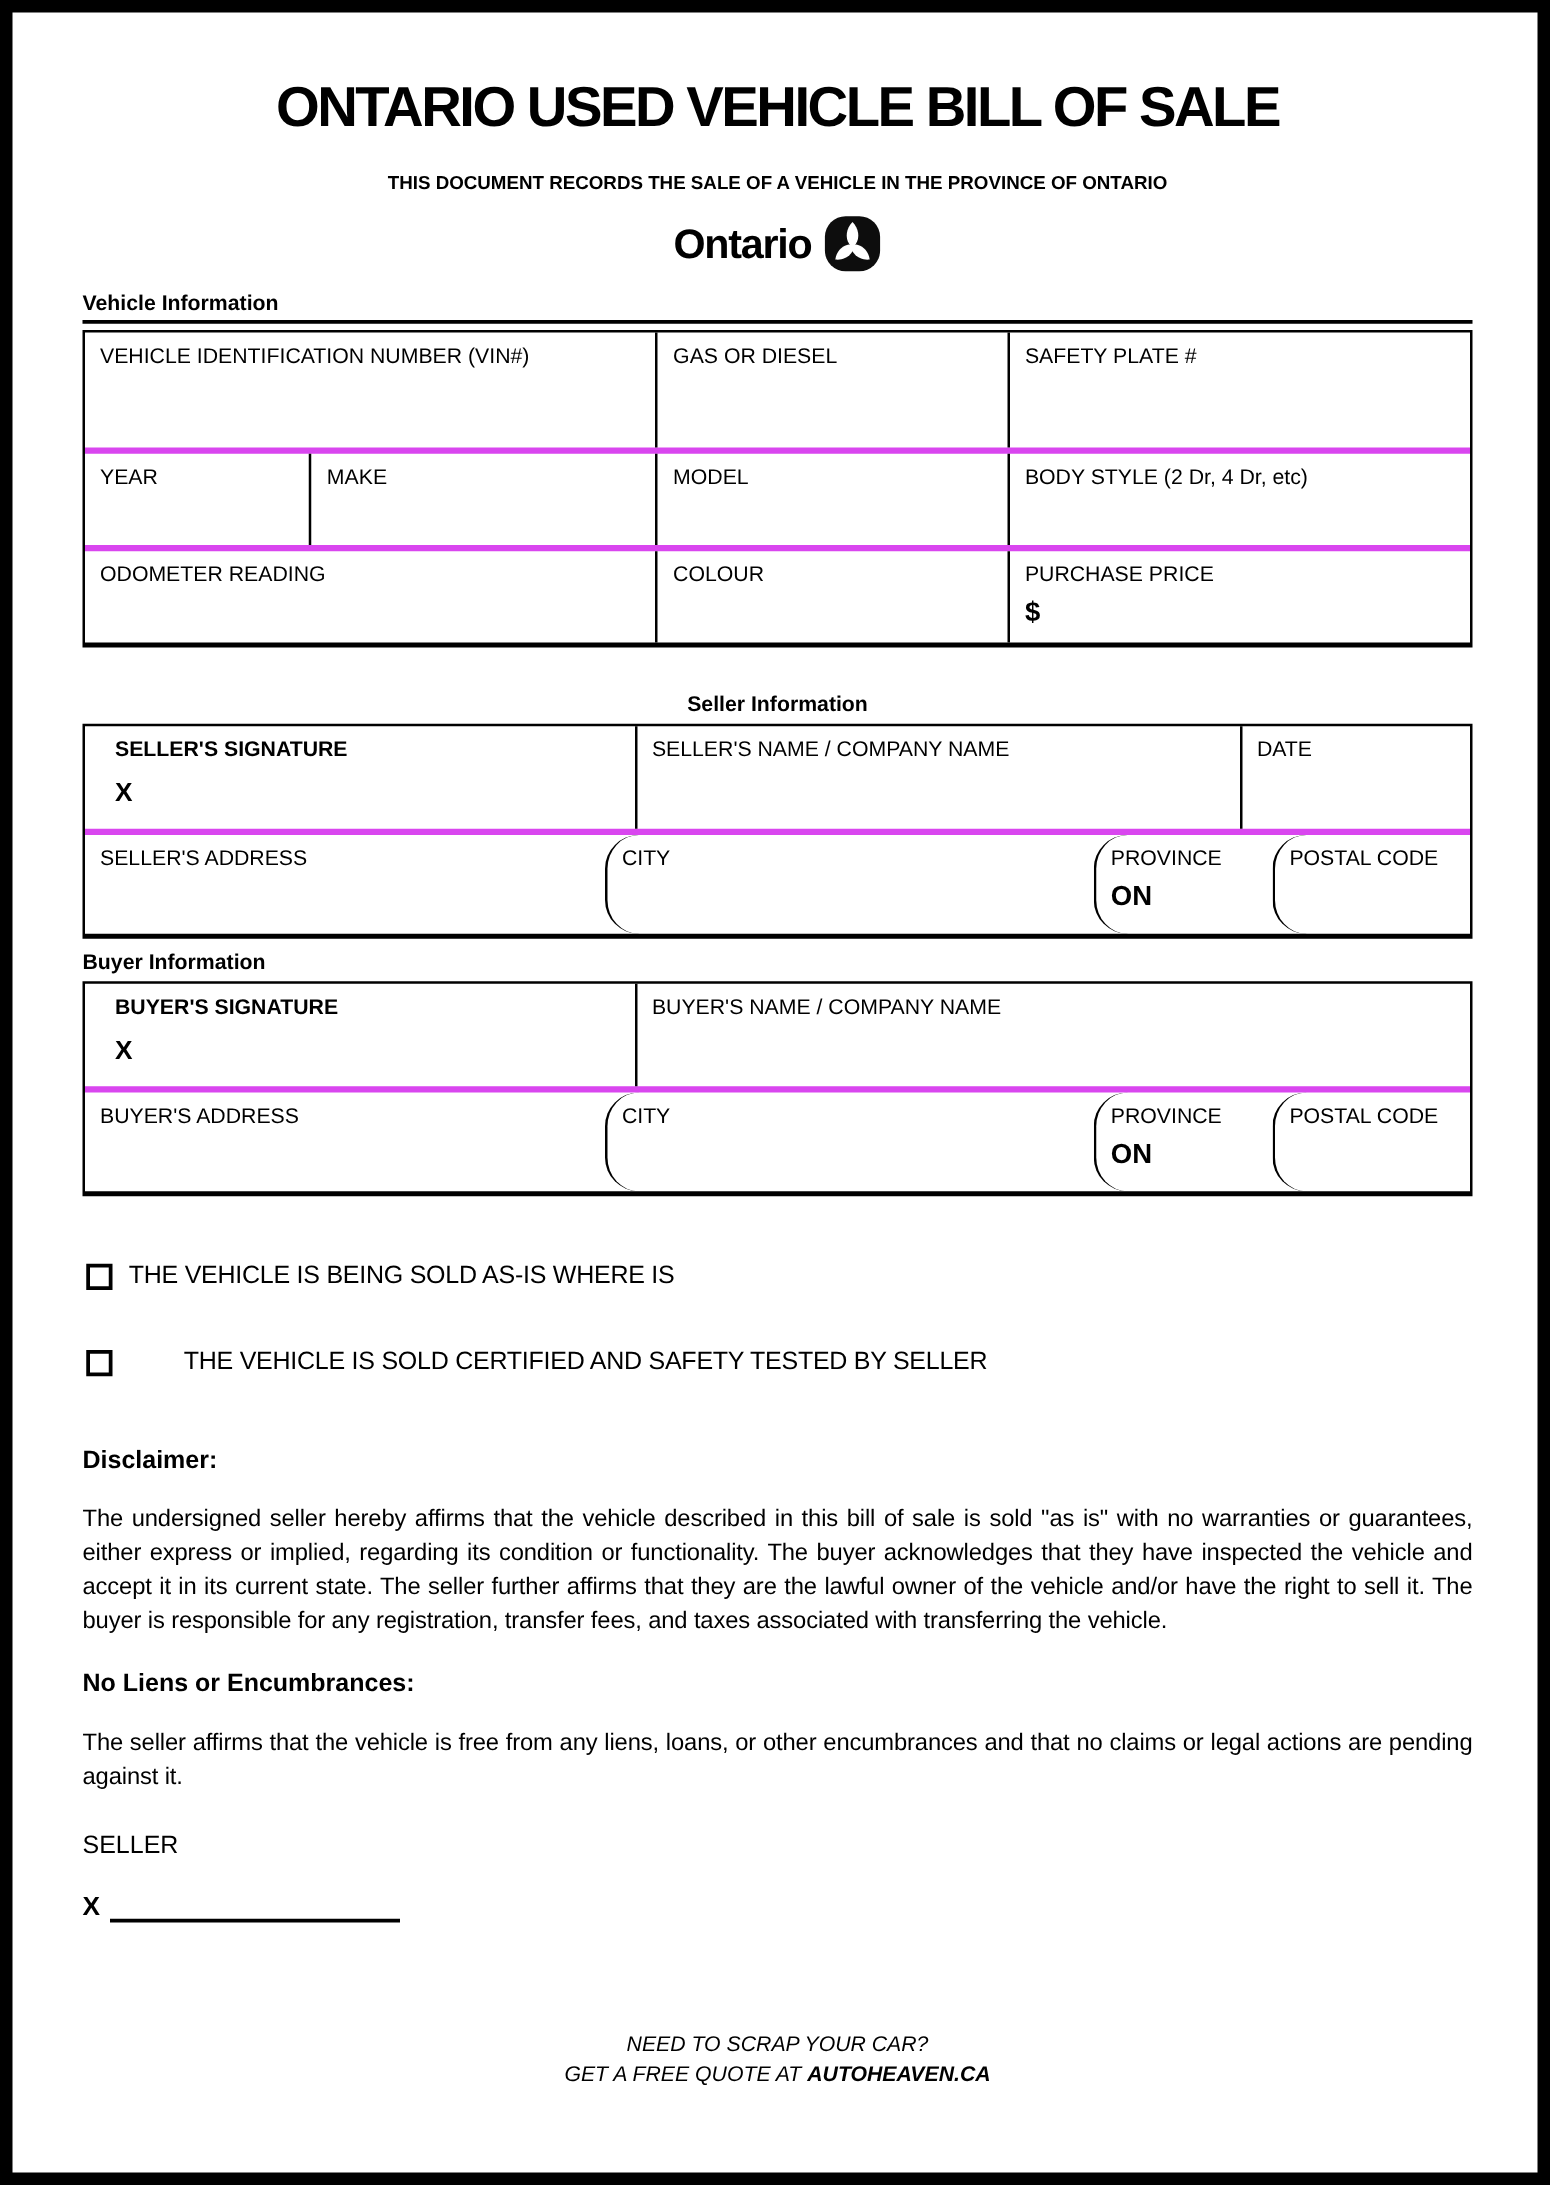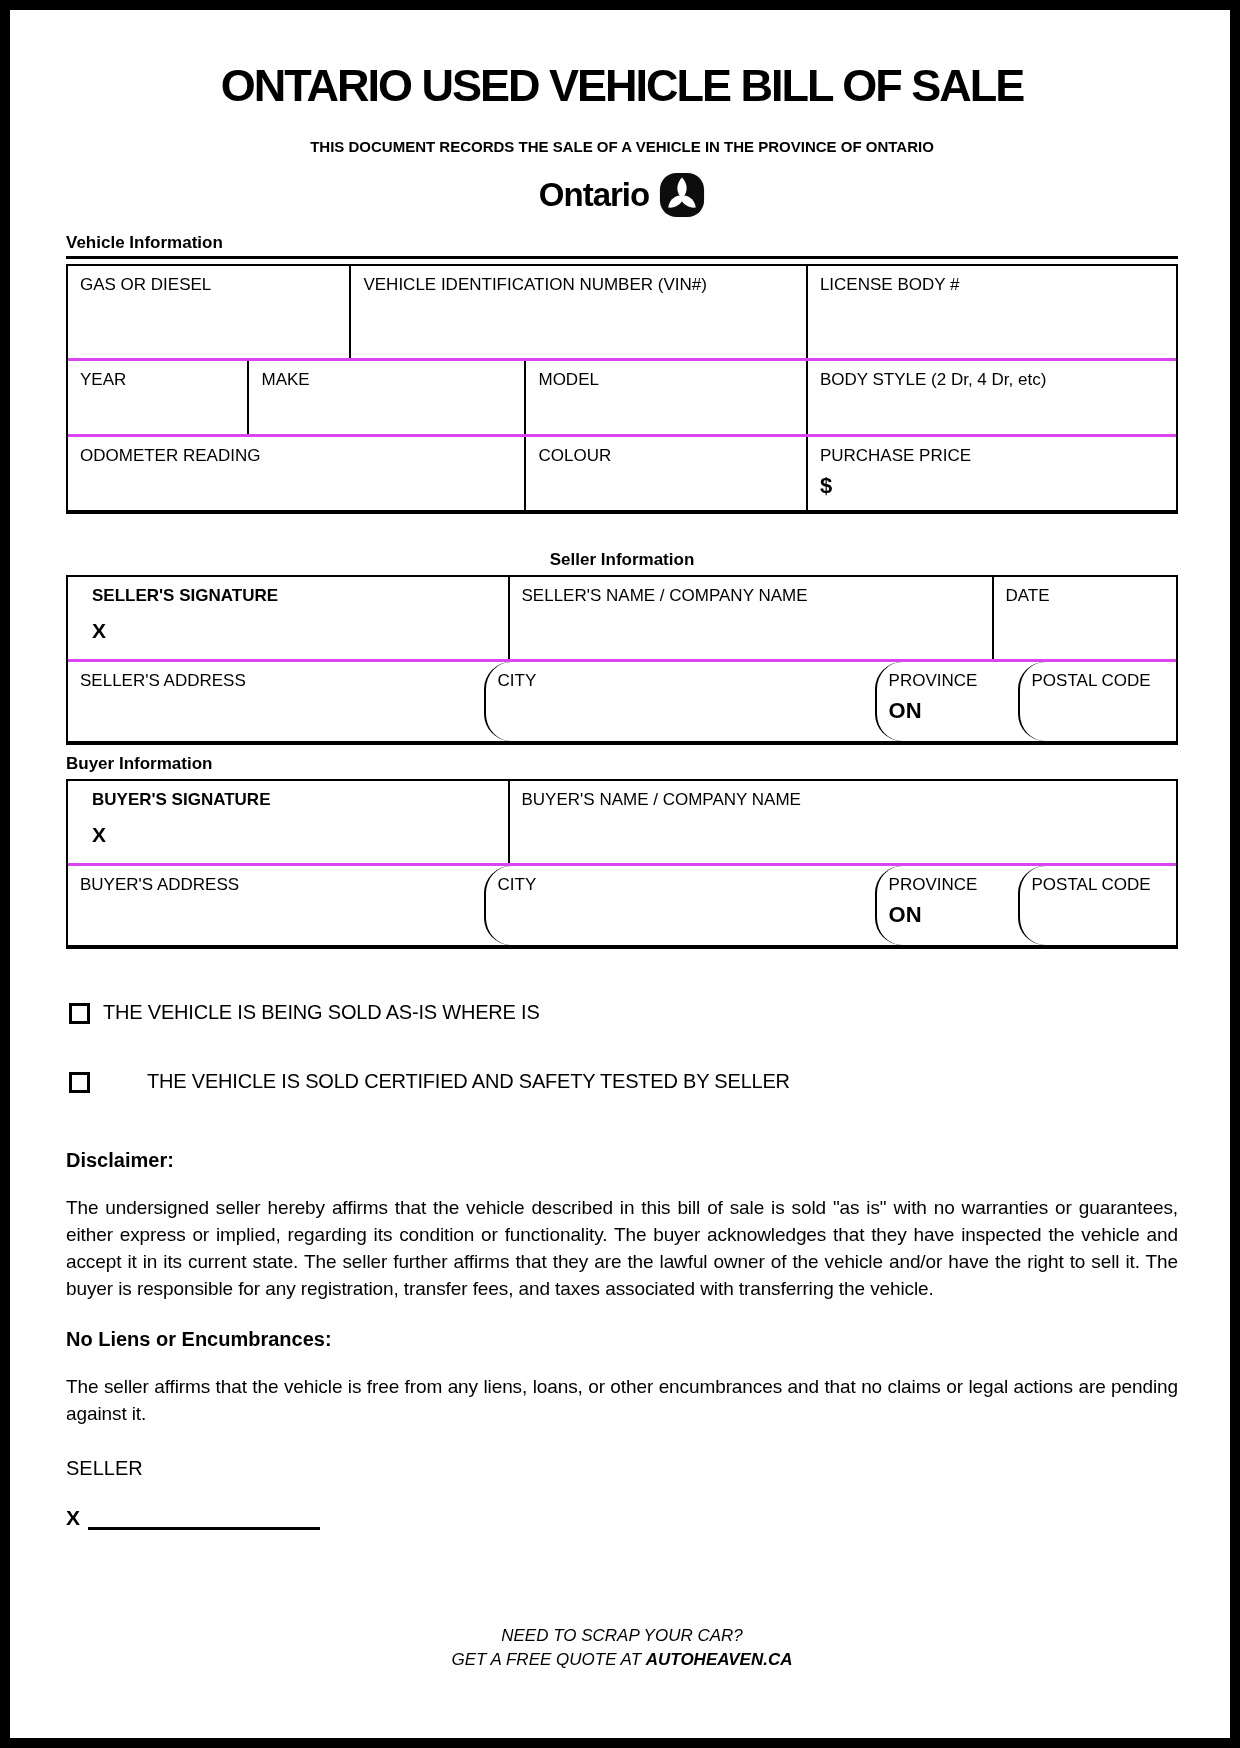--- a/index.html
+++ b/index.html
@@ -19,21 +19,21 @@
     text-align:center; font-weight:bold; font-size:15px; margin-top:26px; letter-spacing:0px;
   }
   .logo-row {
     display:flex; align-items:center; justify-content:center; gap:10px; margin-top:16px; height:48px;
   }
   .logo-word { font-weight:bold; font-size:33px; letter-spacing:-1px; }
   .section-label { font-weight:bold; font-size:17px; }
   .vi-label { margin-top:14px; border-bottom:3px solid #000; padding-bottom:3px; }
   .tbl { border:2px solid #000; border-bottom-width:4px; margin-top:5px; }
   .row { display:flex; }
-  .row + .row { border-top:3px solid #d946ef; }
+  .row + .row { border-top:5px solid #d946ef; }
   .cell { padding:9px 12px; }
   .cell + .cell { border-left:2px solid #000; }
   .cell .lbl { font-size:17px; }
   .cell .lbl-b { font-size:17px; font-weight:bold; }
   .r-tall .cell { min-height:92px; }
   .r-mid .cell  { min-height:73px; }
   .r-sig .cell  { min-height:82px;margin-left:12px; }
   .r-adr .cell  { min-height:79px;border-radius:27px; }
   .xmark { display:block; font-weight:bold; font-size:21px; margin-top:13px; }
   .bigval { display:block; font-weight:bold; font-size:22px; margin-top:7px; }
@@ -74,28 +74,28 @@
           <path transform="rotate(128)" d="M0,-38 C10,-28 12,-13 6,-3 L0,3 L-6,-3 C-12,-13 -10,-28 0,-38 Z"></path>
           <path transform="rotate(-128)" d="M0,-38 C10,-28 12,-13 6,-3 L0,3 L-6,-3 C-12,-13 -10,-28 0,-38 Z"></path>
         </g>
       </svg>
     </span>
   </div>
 
   <div class="section-label vi-label">Vehicle Information</div>
   <div class="tbl">
     <div class="row r-tall">
+      <div class="cell" style="flex:0 0 41.2%">
+        <span class="lbl">VEHICLE IDENTIFICATION NUMBER (VIN#)</span>
+      </div>
       <div class="cell" style="flex:0 0 25.4%">
         <span class="lbl">GAS OR DIESEL</span>
       </div>
-      <div class="cell" style="flex:0 0 41.2%">
-        <span class="lbl">VEHICLE IDENTIFICATION NUMBER (VIN#)</span>
-      </div>
-      <div class="cell" style="flex:1 1 auto">
-        <span class="lbl">LICENSE BODY #</span>
+      <div class="cell" style="flex:1 1 auto">
+        <span class="lbl">SAFETY PLATE #</span>
       </div>
     </div>
     <div class="row r-mid">
       <div class="cell" style="flex:0 0 16.2%">
         <span class="lbl">YEAR</span>
       </div>
       <div class="cell" style="flex:0 0 25%">
         <span class="lbl">MAKE</span>
       </div>
       <div class="cell" style="flex:0 0 25.4%">

